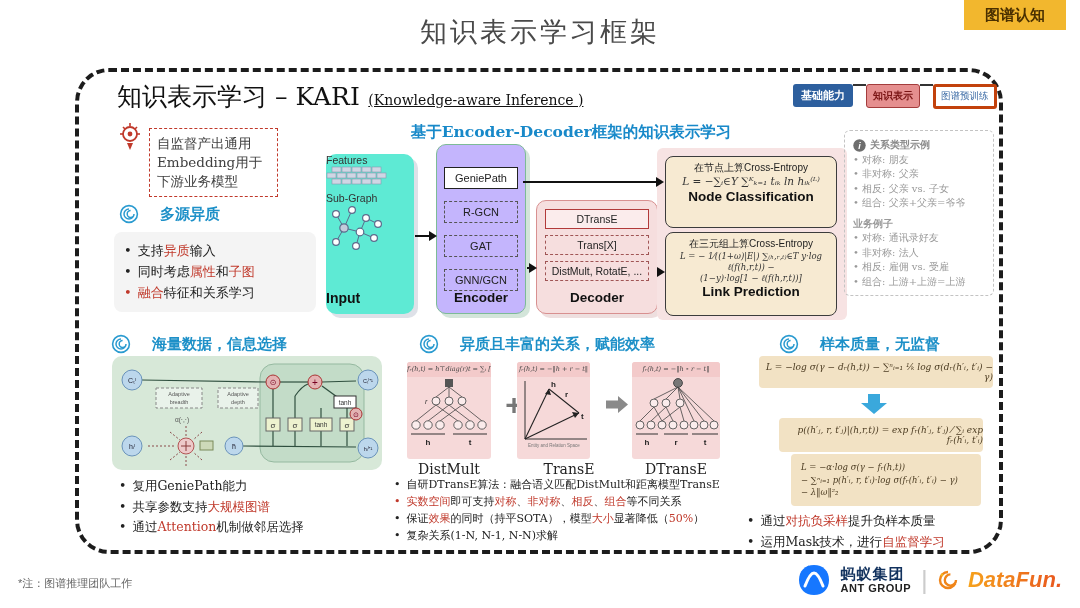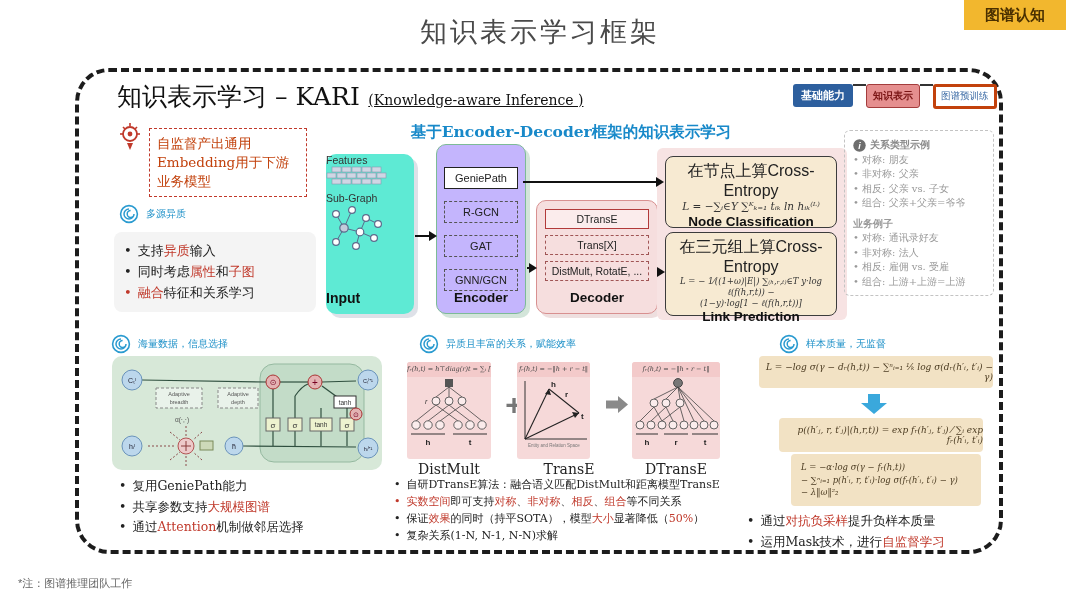--- a/index.html
+++ b/index.html
@@ -15,23 +15,23 @@
 .frame{left:75px;top:68px;width:928px;height:486px;border:4px dashed #1c1c1c;border-radius:34px}
 .kari{left:38px;top:8px;white-space:nowrap}
 .kari-main{font-family:"DejaVu Serif",serif;font-size:25px;font-weight:normal;color:#111}
 .kari-sub{font-family:"DejaVu Serif",serif;font-size:14px;color:#111;text-decoration:underline;margin-left:4px}
 .pipeline{left:714px;top:12px;display:flex;align-items:flex-start}
 .pl-badge{border-radius:3px;text-align:center;white-space:nowrap}
 .pl-b1{background:#2d5f9e;color:#fff;font-size:11px;font-weight:bold;padding:4px 8px}
 .pl-b2{background:#e58f8f;border:1px solid #a33c3c;color:#7a1515;font-size:10px;font-weight:bold;padding:4px 6px}
 .pl-b3{background:#fff;border:3px solid #c2410c;color:#3a6aa5;font-size:9.5px;padding:3px 5px}
 .pl-line{width:13px;height:2px;background:#333}
-.callout{left:70px;top:56px;width:158px;border:1.5px dashed #c0392b;color:#c2410c;font-size:13.5px;line-height:1.4;padding:5px 7px}
+.callout{left:70px;top:56px;width:129px;border:1.5px dashed #c0392b;color:#404040;font-size:13.5px;line-height:1.4;padding:5px 7px}
 .idea-icon{left:38px;top:50px}
-.sec-h{display:flex;align-items:center;gap:7px;color:#1d90c8;font-weight:normal;font-size:10px;white-space:nowrap}
+.sec-h{display:flex;align-items:center;gap:21px;color:#1d90c8;font-weight:bold;font-size:15px;white-space:nowrap}
 .ms-head{left:40px;top:132px}
 .ms-panel{left:35px;top:160px;width:202px;background:#f4f4f4;border-radius:8px;padding:9px 10px;font-size:13px;line-height:1.6}
 .brow{display:flex;gap:6px;align-items:flex-start}
 .b-dot{line-height:inherit;color:#222}
 .b-dot.dot-red{color:#c0392b}
 
 .ed-sub{left:252px;top:50px;width:480px;text-align:center;color:#1889c9;font-weight:bold;font-size:15.5px}
 .input-box{left:247px;top:82px;width:88px;height:160px;background:#5eead4;border-radius:10px;box-shadow:4px 4px 0 rgba(160,170,190,.35);text-align:left;}
 .io-small{font-size:10.5px;color:#333}
 .io-label{position:absolute;bottom:8px;left:0;right:0;font-size:14px;font-weight:600;color:#111}
@@ -41,21 +41,21 @@
 .dash-k{border:1.2px dashed #555;background:transparent}
 .dec-box{left:457px;top:128px;width:122px;height:114px;background:#f6dede;border:1px solid #d89090;border-radius:10px;box-shadow:4px 4px 0 rgba(200,150,150,.3);padding-top:8px;text-align:center}
 .dec-item{width:104px;height:20px;line-height:18px;margin:0 auto 6px auto;font-size:10.5px}
 .solid-r{border:1.3px solid #b23a3a;background:#fbecec}
 .dash-r{border:1.2px dashed #a05555;background:transparent}
 .box-label{font-size:13.5px;font-weight:600;color:#111}
 .pink-back{left:578px;top:76px;width:190px;height:172px;background:#f7e3e3;border-radius:6px}
 .tan-box{background:#f7ead2;border:1.5px solid #3c3c3c;border-radius:8px;text-align:center;padding-top:4px}
 .nc-box{left:586px;top:84px;width:172px;height:72px}
 .lp-box{left:586px;top:160px;width:172px;height:84px}
-.tan-cap{font-size:16px;color:#222}
+.tan-cap{font-size:10px;color:#222}
 .tan-frm{font-family:"DejaVu Serif",serif;font-style:italic;font-size:10.5px;color:#333;line-height:1.3}
 .tan-frm2{font-size:8.5px}
 .rel-box{left:765px;top:58px;width:150px;height:166px;border:1.6px dashed #c3c3c3;border-radius:6px;padding:7px 8px;color:#999;font-size:10px;line-height:1.45;font-family:"DejaVu Serif",serif}
 .rel-head{display:flex;align-items:center;gap:4px;color:#8a8a8a;font-weight:bold}
 .rel-item::before{content:"•  ";}
 .rel-g2h{margin-top:6px;font-weight:bold}
 
 .col-head2{left:32px;top:262px}
 .col-head3{left:340px;top:262px}
 .col-head4{left:700px;top:262px}
@@ -503,14 +503,31 @@
         </div>
       <div class="brow">
           <span class="b-dot dot-black">•</span>
           <span><span>运用Mask技术，进行</span><span class="seg-red">自监督学习</span></span>
         </div>
     </div>
 
   </div>
 
   <div class="abs foot-note">*注：图谱推理团队工作</div>
+  <div class="abs footer-right">
+    <svg width="34" height="34" viewBox="0 0 34 34">
+      <path d="M17 2 C26 2 32 8 32 17 C32 26 26 32 17 32 C8 32 2 26 2 17 C2 8 8 2 17 2 Z" fill="#1677ff"></path>
+      <path d="M8 23 Q13 10 17 10 Q21 10 26 23" fill="none" stroke="#fff" stroke-width="3" stroke-linecap="round"></path>
+      <line x1="13" y1="6" x2="11" y2="3" stroke="#1677ff" stroke-width="2"></line>
+    </svg>
+    <div class="ant-text">
+      <span class="ant-cn">蚂蚁集团</span>
+      <span class="ant-en">ANT GROUP</span>
+    </div>
+    <span class="foot-div">|</span>
+    <svg width="20" height="20" viewBox="0 0 20 20">
+      <path d="M10 2 a8 8 0 1 0 8 8 a5.6 5.6 0 1 1 -5.6 -5.6" fill="none" stroke="#f08519" stroke-width="2.4"></path>
+      <circle cx="4" cy="5" r="1.4" fill="#f6b31c"></circle>
+    </svg>
+    <span class="datafun">DataFun.</span>
+  </div>
 
 </div>
 
 </body></html>

